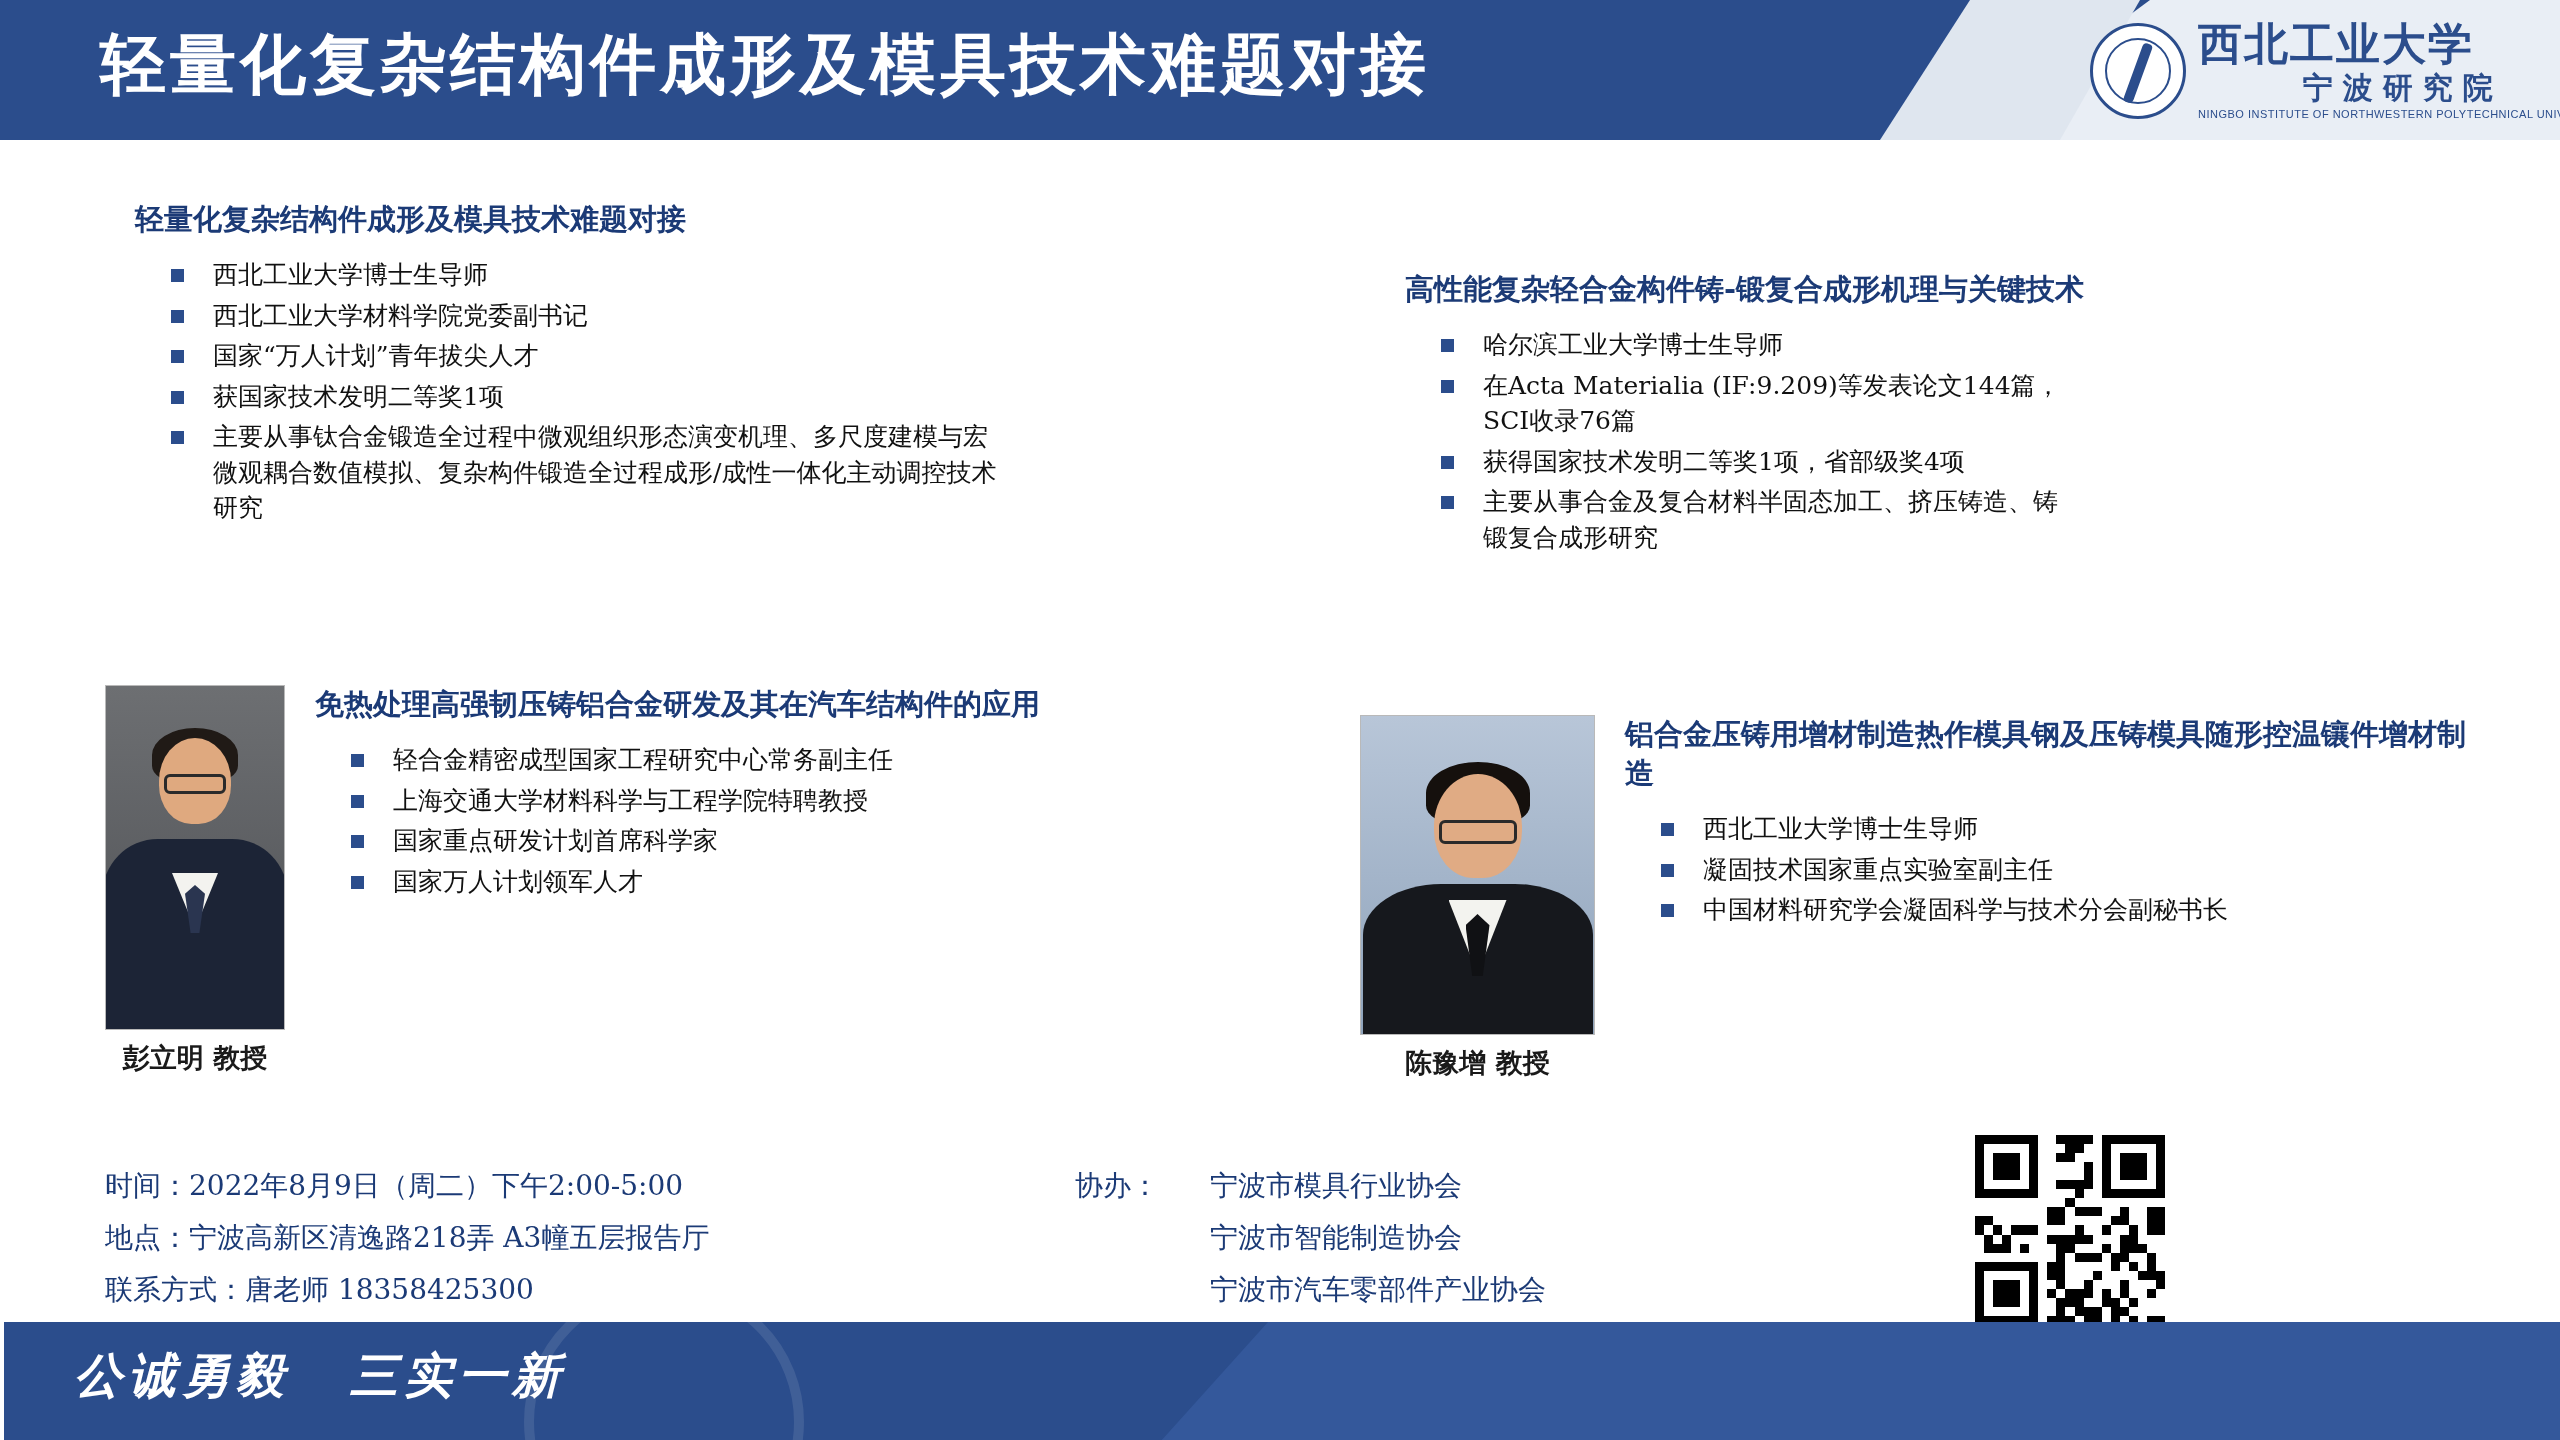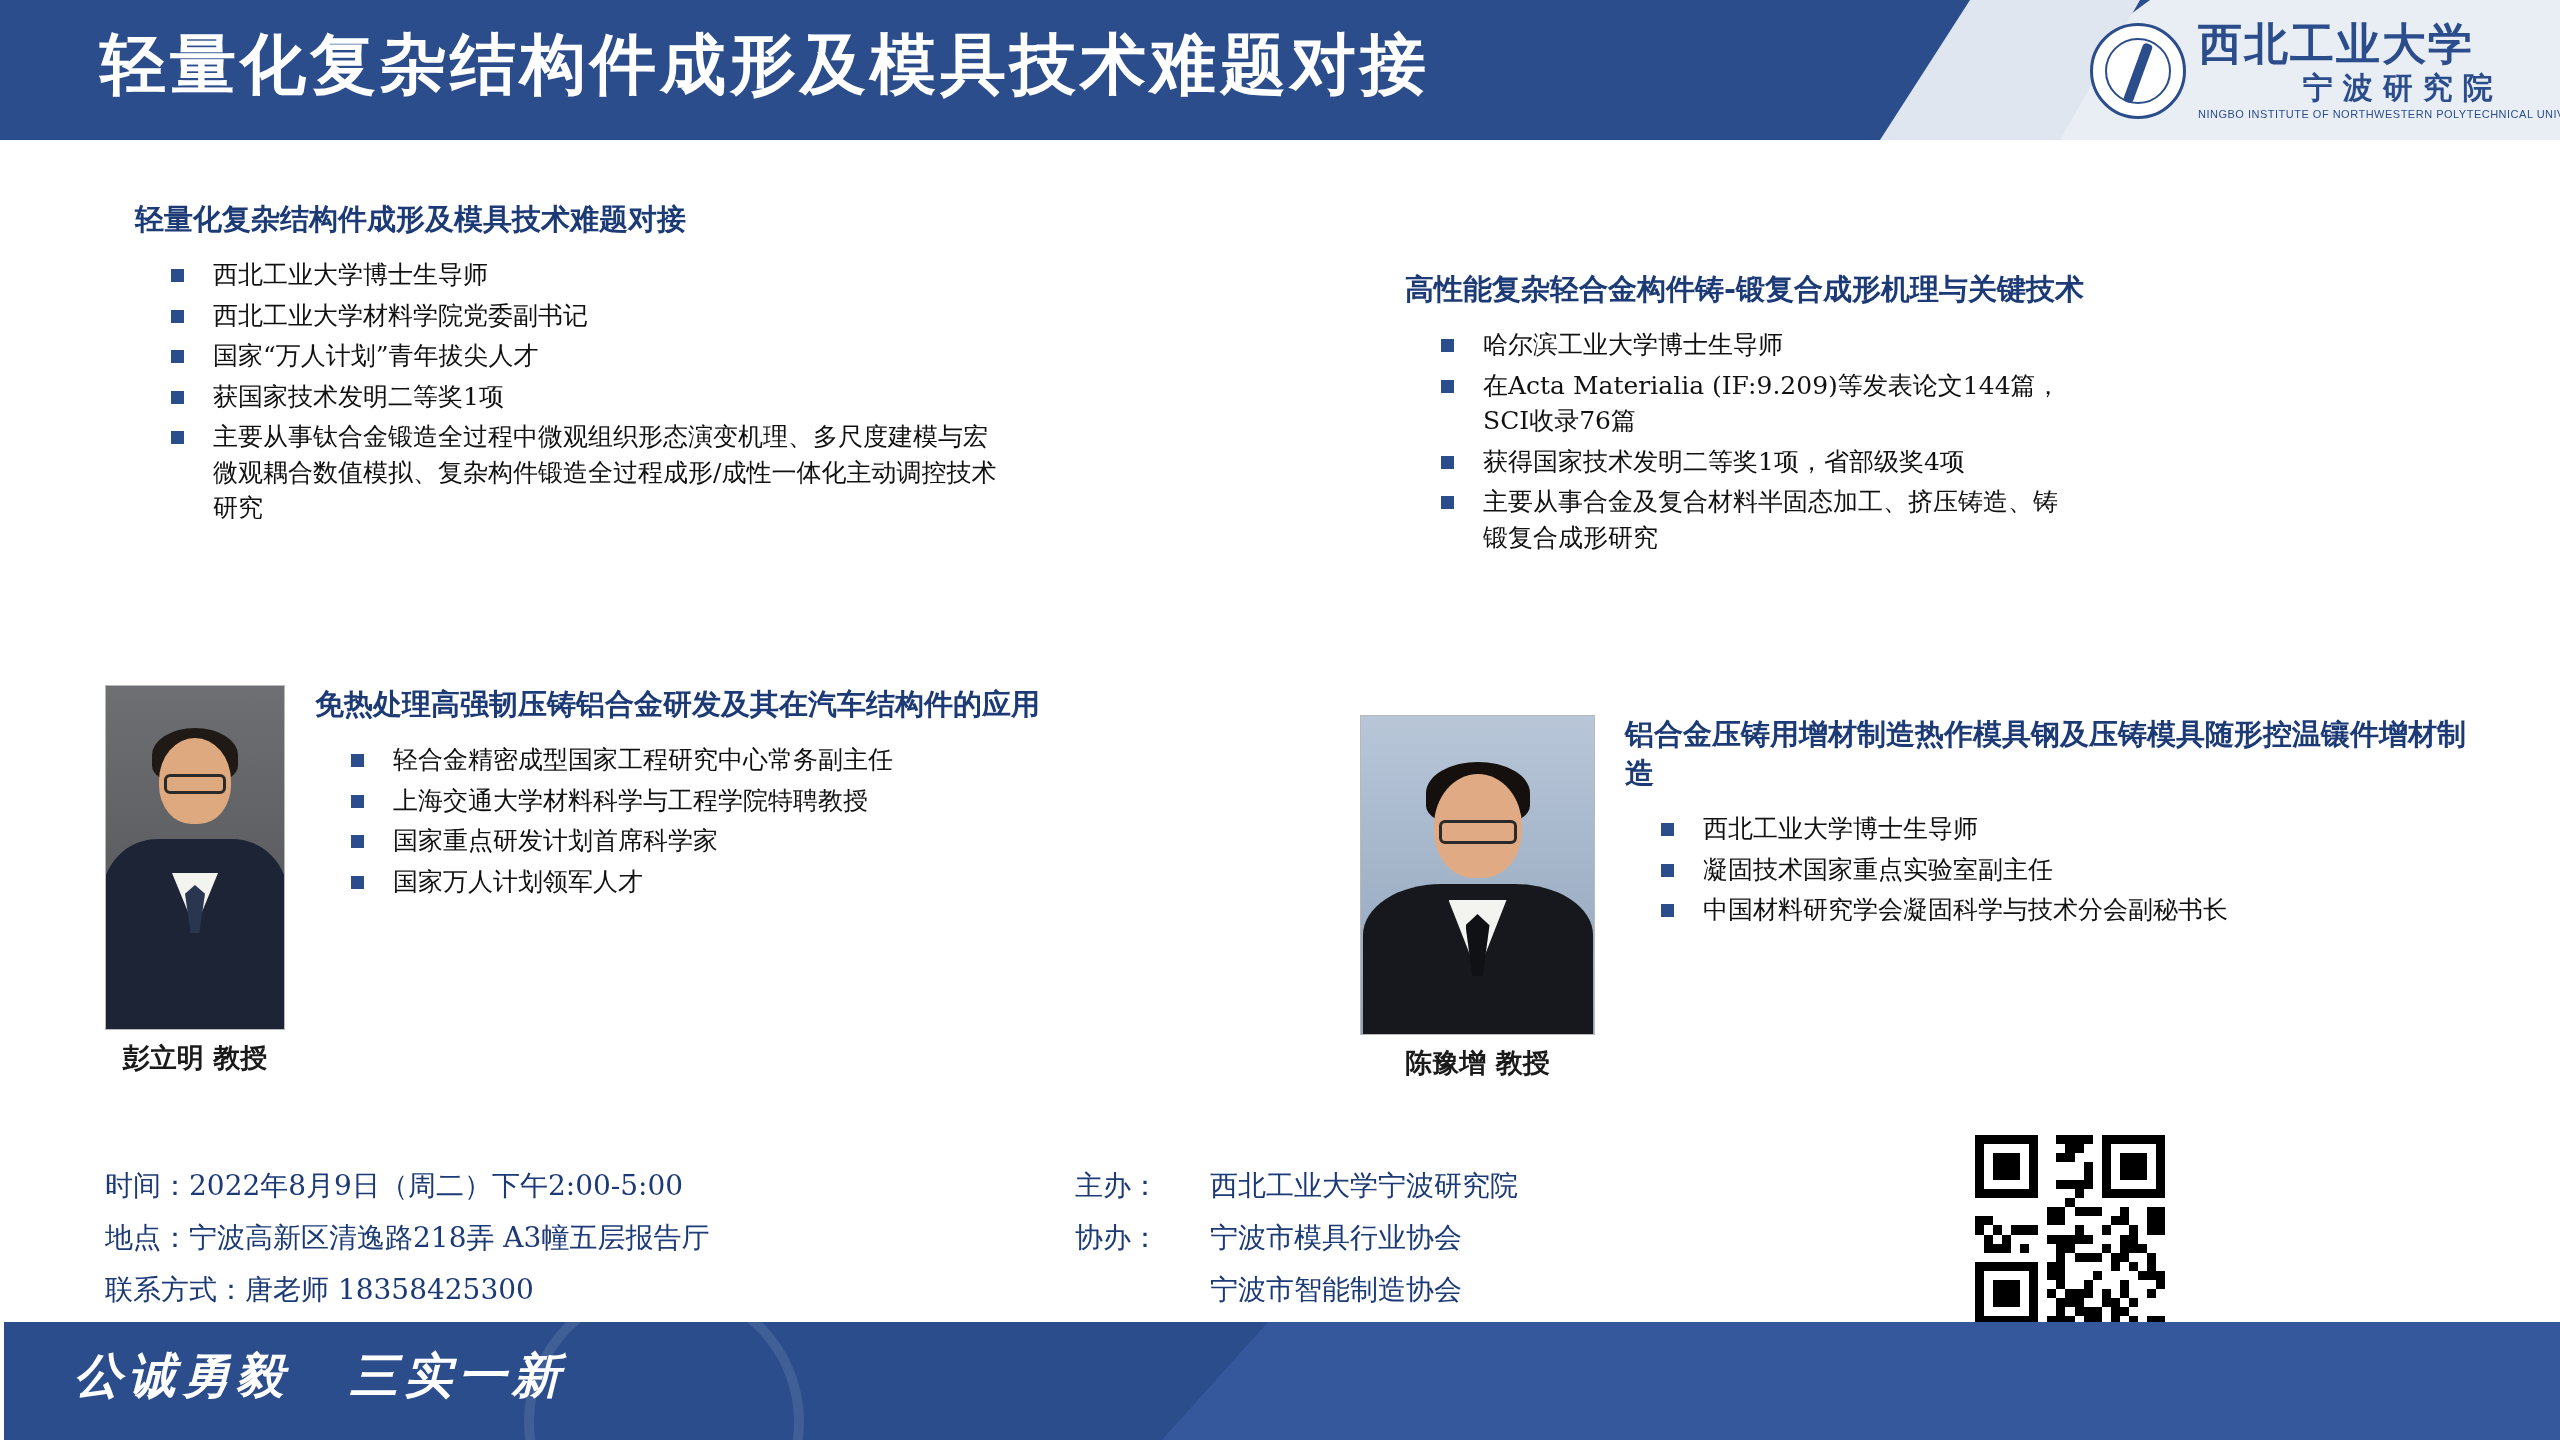--- a/index.html
+++ b/index.html
@@ -321,24 +321,20 @@
   </div>
 
   <div class="info-left">
     <div>时间：2022年8月9日（周二）下午2:00-5:00</div>
     <div>地点：宁波高新区清逸路218弄 A3幢五层报告厅</div>
     <div>联系方式：唐老师 18358425300</div>
   </div>
 
   <div class="info-mid">
     <div class="row">
-      <span class="lbl">主办：</span>
-      <span>西北工业大学宁波研究院</span>
-    </div>
-    <div class="row">
       <span class="lbl">协办：</span>
       <span>宁波市模具行业协会</span>
     </div>
     <div class="row">
       <span class="lbl"></span>
       <span>宁波市智能制造协会</span>
     </div>
     <div class="row">
       <span class="lbl"></span>
       <span>宁波市汽车零部件产业协会</span>

